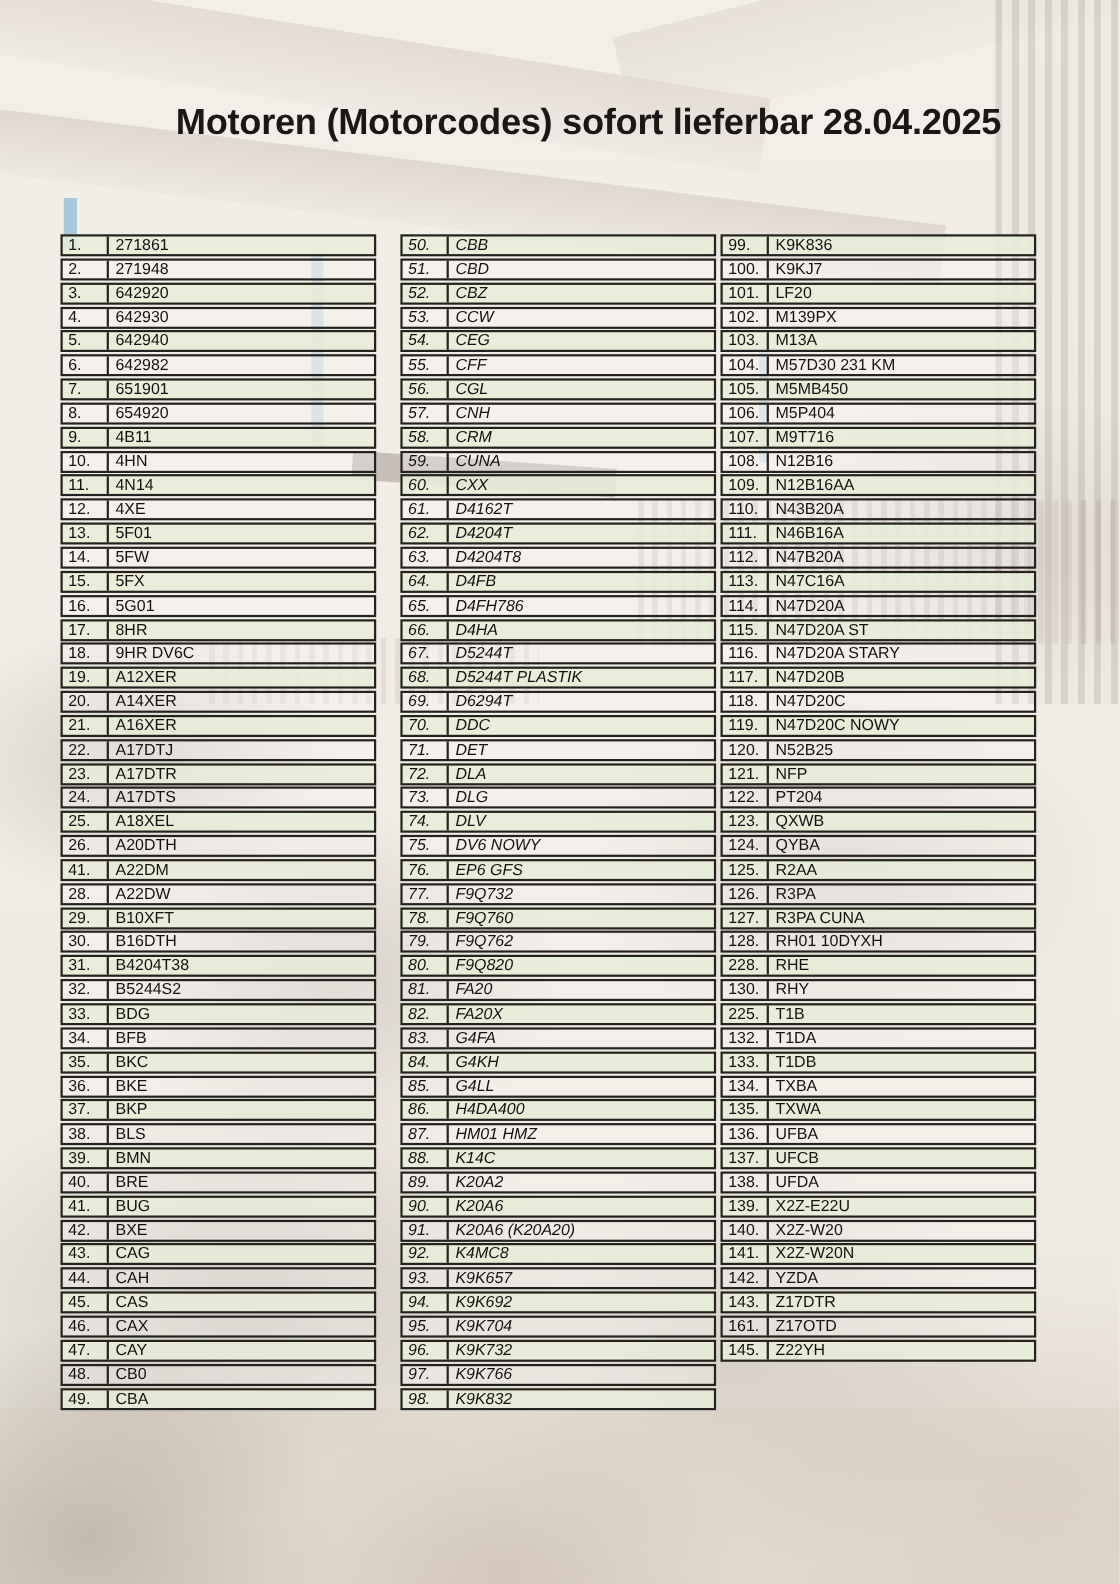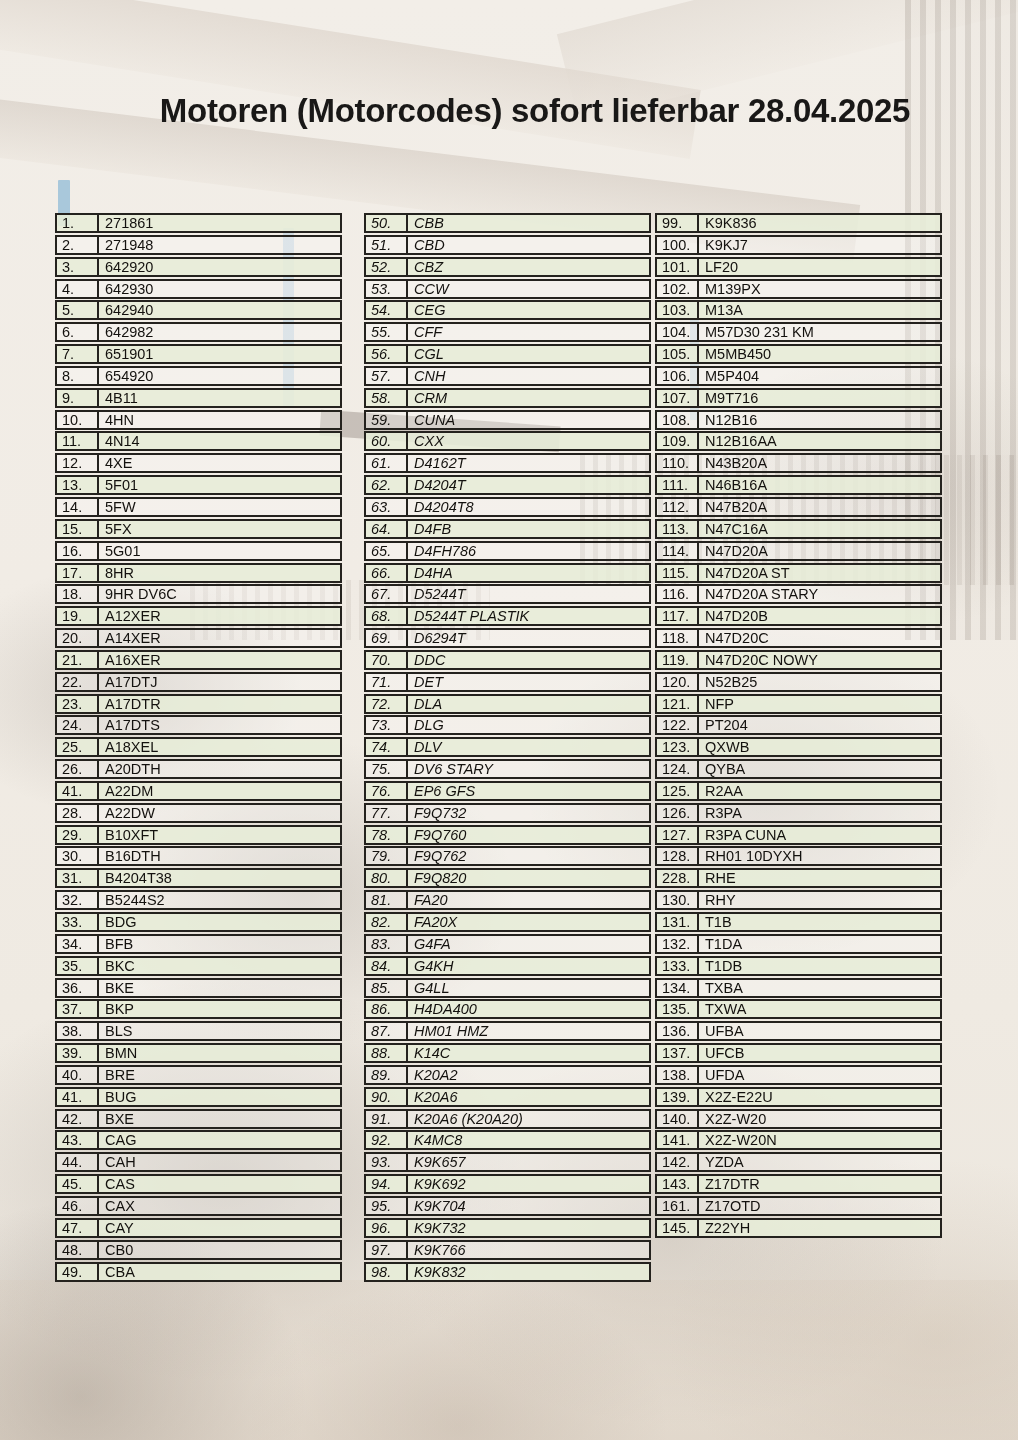--- a/index.html
+++ b/index.html
@@ -379,21 +379,21 @@
     <div class="row">
       <div class="num">73.</div>
       <div class="code">DLG</div>
     </div>
     <div class="row green">
       <div class="num">74.</div>
       <div class="code">DLV</div>
     </div>
     <div class="row">
       <div class="num">75.</div>
-      <div class="code">DV6 STARY</div>
+      <div class="code">DV6 NOWY</div>
     </div>
     <div class="row green">
       <div class="num">76.</div>
       <div class="code">EP6 GFS</div>
     </div>
     <div class="row">
       <div class="num">77.</div>
       <div class="code">F9Q732</div>
     </div>
     <div class="row green">
@@ -604,21 +604,21 @@
     </div>
     <div class="row green">
       <div class="num">228.</div>
       <div class="code">RHE</div>
     </div>
     <div class="row">
       <div class="num">130.</div>
       <div class="code">RHY</div>
     </div>
     <div class="row green">
-      <div class="num">131.</div>
+      <div class="num">225.</div>
       <div class="code">T1B</div>
     </div>
     <div class="row">
       <div class="num">132.</div>
       <div class="code">T1DA</div>
     </div>
     <div class="row green">
       <div class="num">133.</div>
       <div class="code">T1DB</div>
     </div>

